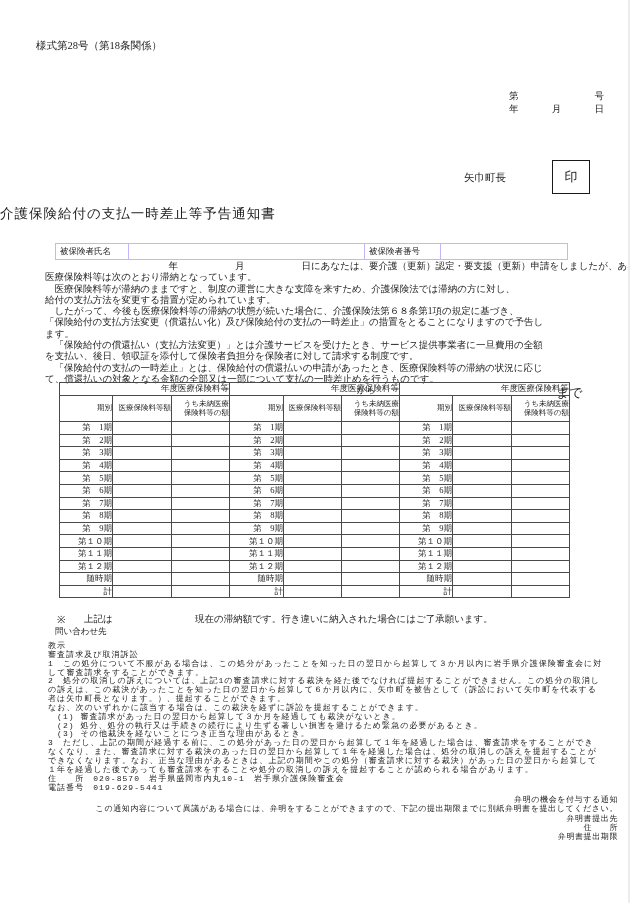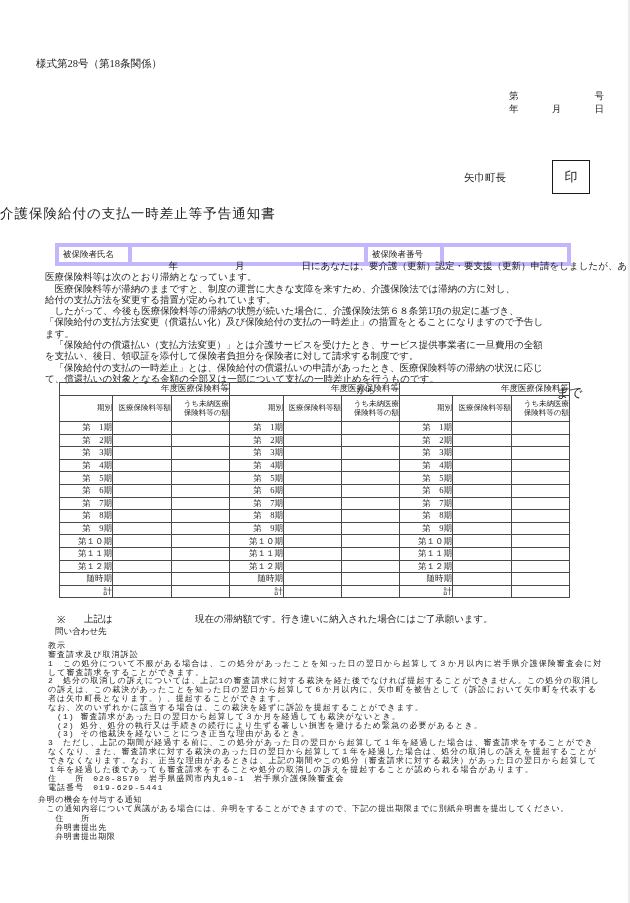--- a/index.html
+++ b/index.html
@@ -1,47 +1,47 @@
 <!DOCTYPE html>
 <html><head>
 <meta charset="utf-8">
 <style>
   html,body{margin:0;padding:0;background:#fff;}
   .page{position:relative;width:630px;height:903px;background:#ffffff;overflow:hidden;
         font-family:"Liberation Serif","DejaVu Serif",serif;color:#1c1c1c;}
   .abs{position:absolute;white-space:pre;}
-  .form-no{left:36px;top:57px;font-size:10.5px;}
+  .form-no{left:36px;top:39px;font-size:10.5px;}
   .doc-no{left:509px;top:90px;width:95px;display:flex;justify-content:space-between;font-size:9.5px;}
   .date-line{left:509px;top:103px;width:95px;display:flex;justify-content:space-between;font-size:9.5px;}
   .issuer{left:464px;top:171px;font-size:10.5px;}
   .seal-box{left:552px;top:160px;width:36px;height:32px;border:1.5px solid #1a1a1a;
             display:flex;align-items:center;justify-content:center;font-size:13px;}
   .title{left:0;top:205px;width:100%;text-align:left;font-size:13.5px;letter-spacing:1px;}
   table{border-collapse:collapse;table-layout:fixed;}
   td{padding:0;vertical-align:middle;overflow:hidden;}
   .insured{left:55px;top:243px;width:512px;font-size:8.5px;}
-  .insured td{border:4px solid #c4b5fd;height:15px;}
+  .insured td{border:1px solid #c4b5fd;height:15px;}
   .insured td.lbl{padding-left:4px;}
   .body-block{left:45px;top:261px;width:548px;font-size:9.5px;line-height:11.3px;}
   .body-block div{white-space:pre;}
   .cap{left:57px;top:384px;font-size:9px;}
   .kara{left:357px;top:384px;font-size:9px;}
   .made{left:556px;top:384px;font-size:13px;}
   .arrears{left:59px;top:382px;width:510px;font-size:8.5px;text-align:right;}
   .arrears td{border:1px solid #4a4a4a;}
   .arrears .ghead td{height:12px;font-size:8.5px;}
   .arrears .chead td{height:25px;font-size:7.5px;line-height:8.5px;}
   .arrears tbody td{height:11.6px;line-height:11px;}
   .note-mark{left:57px;top:612px;font-size:10px;}
   .note-lead{left:84px;top:613px;font-size:9.5px;}
   .note-text{left:195px;top:613px;font-size:9.5px;}
   .contact{left:55px;top:626px;font-size:8.5px;}
   .kyoji-block{left:48px;top:642px;width:575px;font-size:8px;letter-spacing:1.05px;line-height:8.85px;}
   .kyoji-block div{white-space:pre;font-family:Liberation Mono, monospace;}
-  .benmei-block{left:38px;top:795px;width:580px;font-size:8px;letter-spacing:0.6px;line-height:9.3px;}
+  .benmei-block{left:38px;top:795px;width:580px;font-size:8px;letter-spacing:0.6px;line-height:9.3px;text-align:right;}
   .benmei-block div{white-space:pre;}
   .edge-r{position:absolute;right:0;top:0;width:2px;height:100%;background:#ececec;}
 </style>
 </head>
 <body>
 
 <div class="page">
 
   <div class="abs form-no">様式第28号（第18条関係）</div>
 
@@ -103,16 +103,16 @@
     </thead>
     <tbody id="arrears-body"><tr><td>第　1期</td><td></td><td></td><td>第　1期</td><td></td><td></td><td>第　1期</td><td></td><td></td></tr><tr><td>第　2期</td><td></td><td></td><td>第　2期</td><td></td><td></td><td>第　2期</td><td></td><td></td></tr><tr><td>第　3期</td><td></td><td></td><td>第　3期</td><td></td><td></td><td>第　3期</td><td></td><td></td></tr><tr><td>第　4期</td><td></td><td></td><td>第　4期</td><td></td><td></td><td>第　4期</td><td></td><td></td></tr><tr><td>第　5期</td><td></td><td></td><td>第　5期</td><td></td><td></td><td>第　5期</td><td></td><td></td></tr><tr><td>第　6期</td><td></td><td></td><td>第　6期</td><td></td><td></td><td>第　6期</td><td></td><td></td></tr><tr><td>第　7期</td><td></td><td></td><td>第　7期</td><td></td><td></td><td>第　7期</td><td></td><td></td></tr><tr><td>第　8期</td><td></td><td></td><td>第　8期</td><td></td><td></td><td>第　8期</td><td></td><td></td></tr><tr><td>第　9期</td><td></td><td></td><td>第　9期</td><td></td><td></td><td>第　9期</td><td></td><td></td></tr><tr><td>第１０期</td><td></td><td></td><td>第１０期</td><td></td><td></td><td>第１０期</td><td></td><td></td></tr><tr><td>第１１期</td><td></td><td></td><td>第１１期</td><td></td><td></td><td>第１１期</td><td></td><td></td></tr><tr><td>第１２期</td><td></td><td></td><td>第１２期</td><td></td><td></td><td>第１２期</td><td></td><td></td></tr><tr><td>随時期</td><td></td><td></td><td>随時期</td><td></td><td></td><td>随時期</td><td></td><td></td></tr><tr><td>計</td><td></td><td></td><td>計</td><td></td><td></td><td>計</td><td></td><td></td></tr></tbody>
   </table>
 
   <div class="abs note-mark">※</div>
   <div class="abs note-lead">上記は</div>
   <div class="abs note-text">現在の滞納額です。行き違いに納入された場合にはご了承願います。</div>
   <div class="abs contact">問い合わせ先</div>
 
   <div class="abs kyoji-block" id="kyoji-block"><div>教示</div><div>審査請求及び取消訴訟</div><div>1　この処分について不服がある場合は、この処分があったことを知った日の翌日から起算して３か月以内に岩手県介護保険審査会に対</div><div>して審査請求をすることができます。</div><div>2　処分の取消しの訴えについては、上記1の審査請求に対する裁決を経た後でなければ提起することができません。この処分の取消し</div><div>の訴えは、この裁決があったことを知った日の翌日から起算して６か月以内に、矢巾町を被告として（訴訟において矢巾町を代表する</div><div>者は矢巾町長となります。）、提起することができます。</div><div>なお、次のいずれかに該当する場合は、この裁決を経ずに訴訟を提起することができます。</div><div>　(1) 審査請求があった日の翌日から起算して３か月を経過しても裁決がないとき。</div><div>　(2) 処分、処分の執行又は手続きの続行により生ずる著しい損害を避けるため緊急の必要があるとき。</div><div>　(3) その他裁決を経ないことにつき正当な理由があるとき。</div><div>3　ただし、上記の期間が経過する前に、この処分があった日の翌日から起算して１年を経過した場合は、審査請求をすることができ</div><div>なくなり、また、審査請求に対する裁決のあった日の翌日から起算して１年を経過した場合は、処分の取消しの訴えを提起することが</div><div>できなくなります。なお、正当な理由があるときは、上記の期間やこの処分（審査請求に対する裁決）があった日の翌日から起算して</div><div>１年を経過した後であっても審査請求をすることや処分の取消しの訴えを提起することが認められる場合があります。</div><div>住　　所　020-8570　岩手県盛岡市内丸10-1　岩手県介護保険審査会</div><div>電話番号　019-629-5441</div></div>
-  <div class="abs benmei-block" id="benmei-block"><div>弁明の機会を付与する通知</div><div>　この通知内容について異議がある場合には、弁明をすることができますので、下記の提出期限までに別紙弁明書を提出してください。</div><div>　　住　　所</div><div>　　弁明書提出先</div><div>　　弁明書提出期限</div></div>
+  <div class="abs benmei-block" id="benmei-block"><div>弁明の機会を付与する通知</div><div>　この通知内容について異議がある場合には、弁明をすることができますので、下記の提出期限までに別紙弁明書を提出してください。</div><div>　　弁明書提出先</div><div>　　住　　所</div><div>　　弁明書提出期限</div></div>
 
   <div class="edge-r"></div>
 </div>
 
 </body></html>

